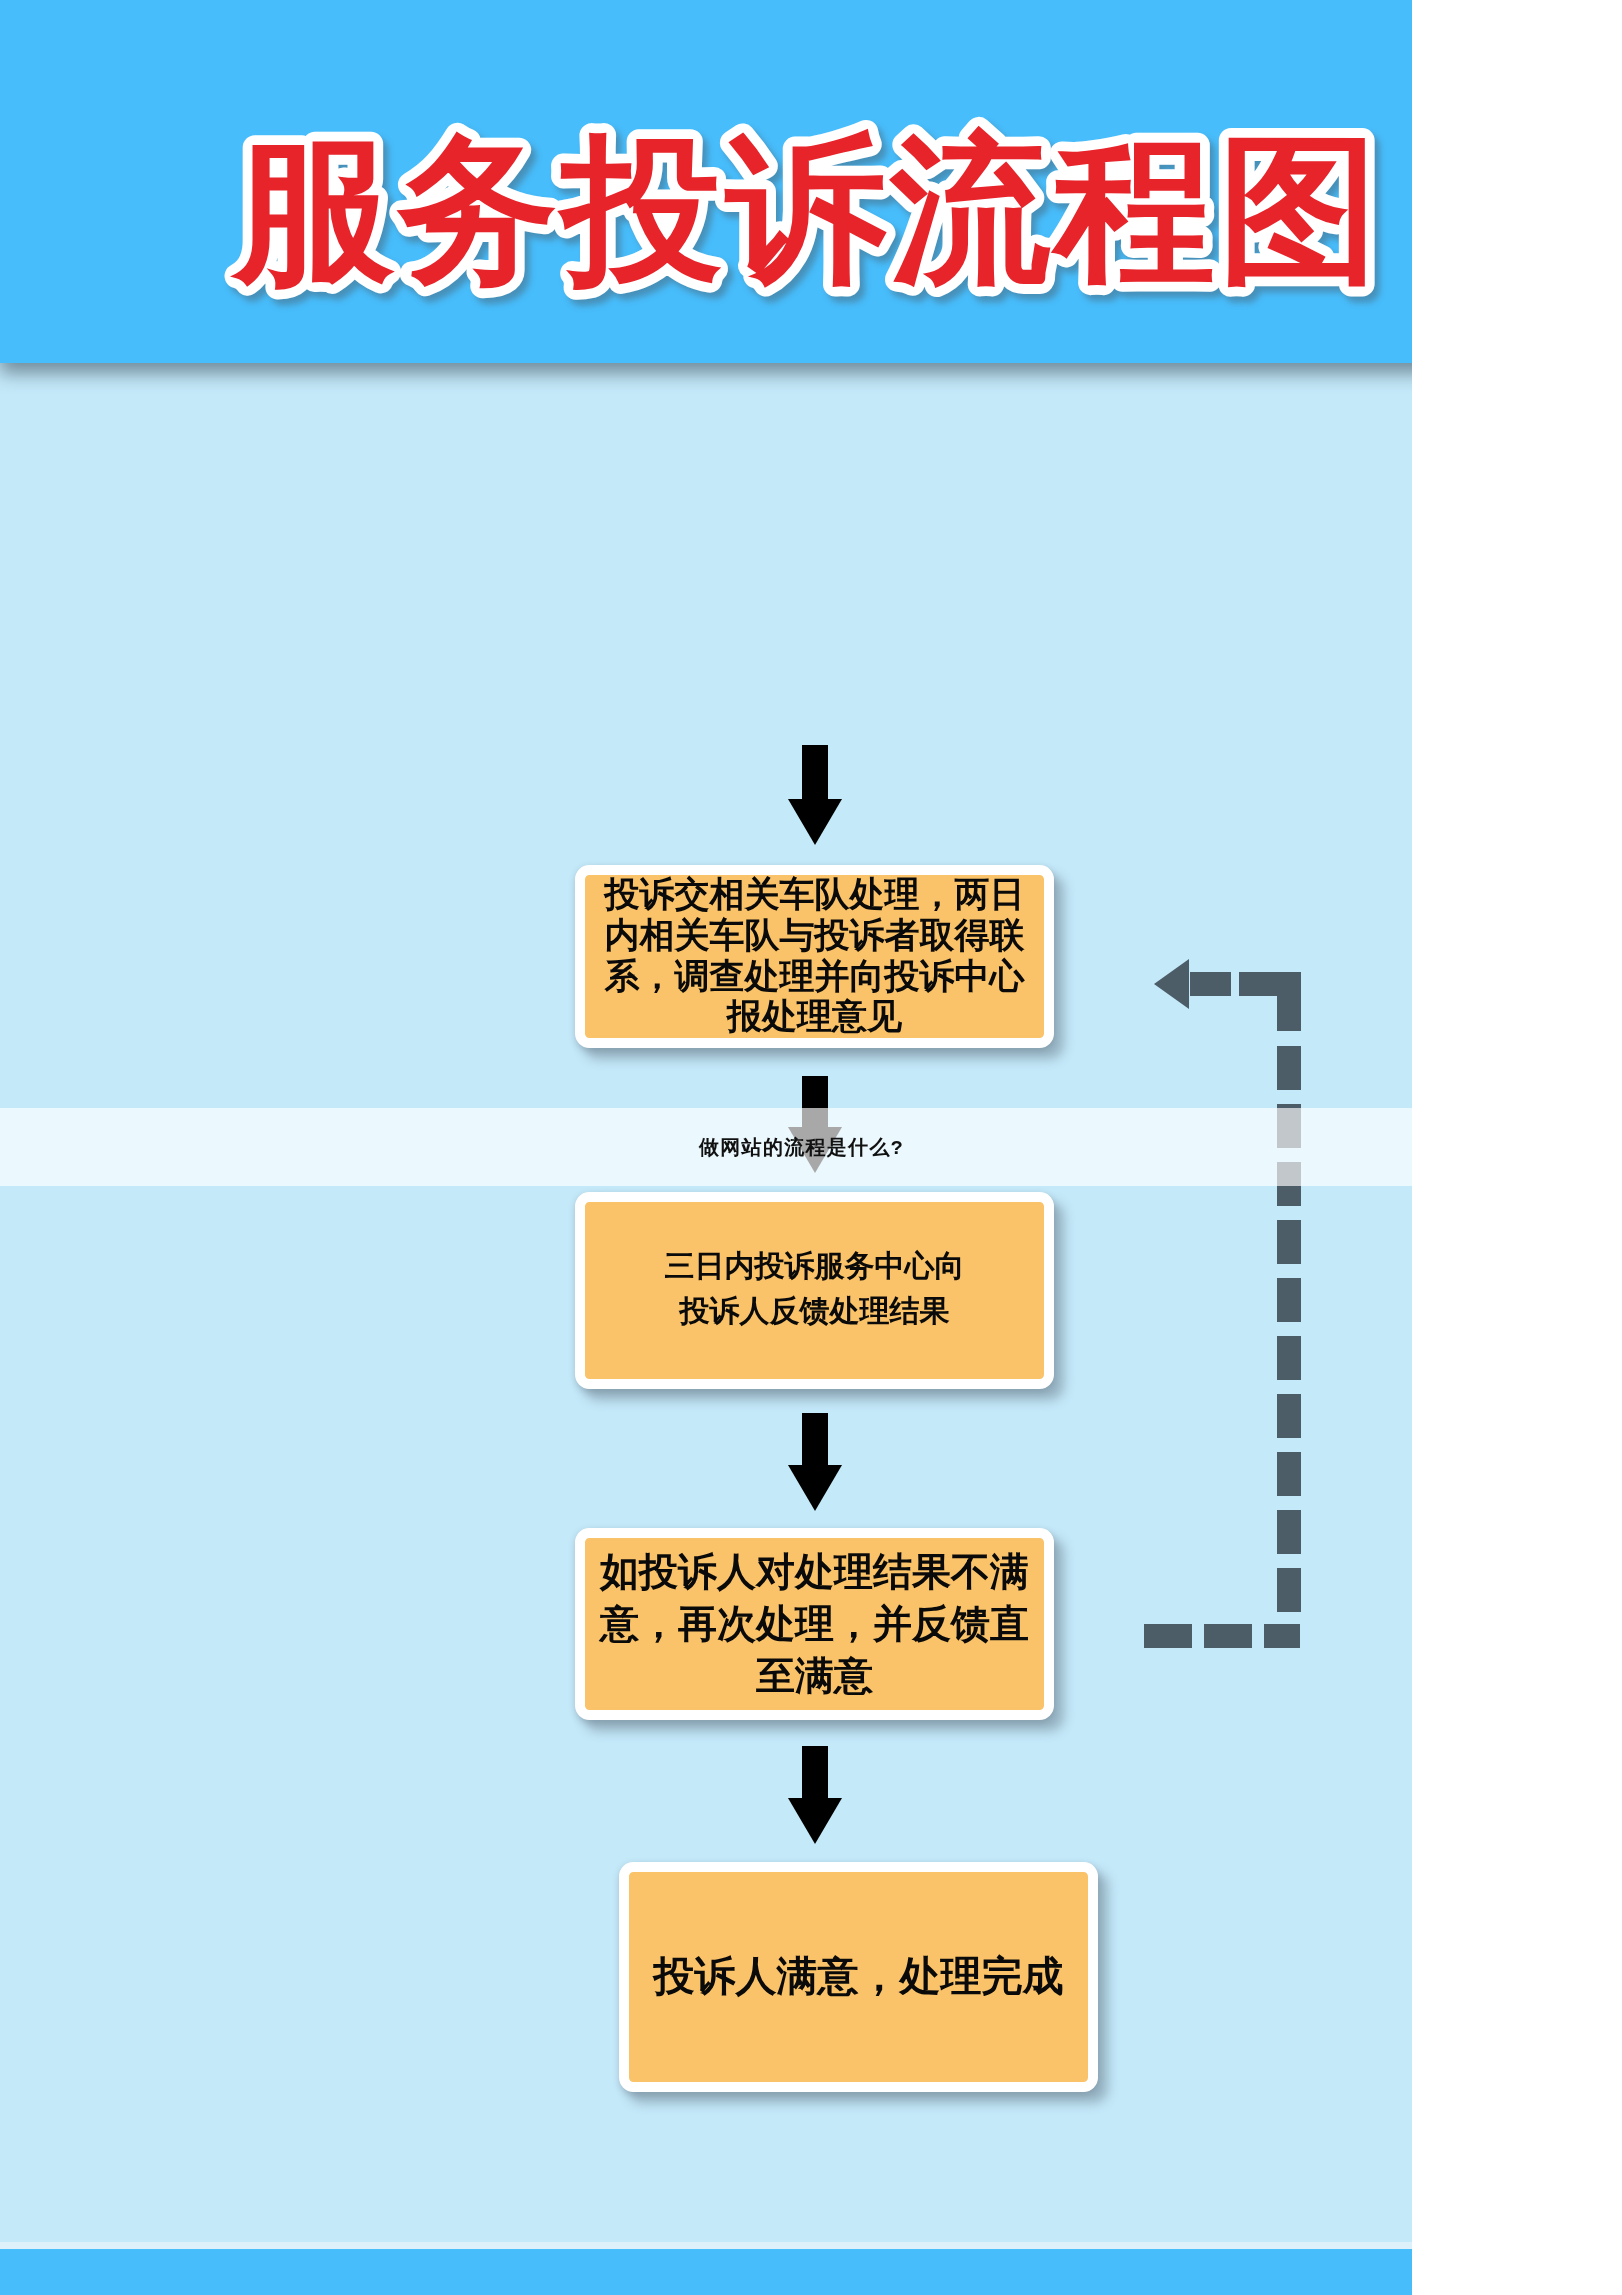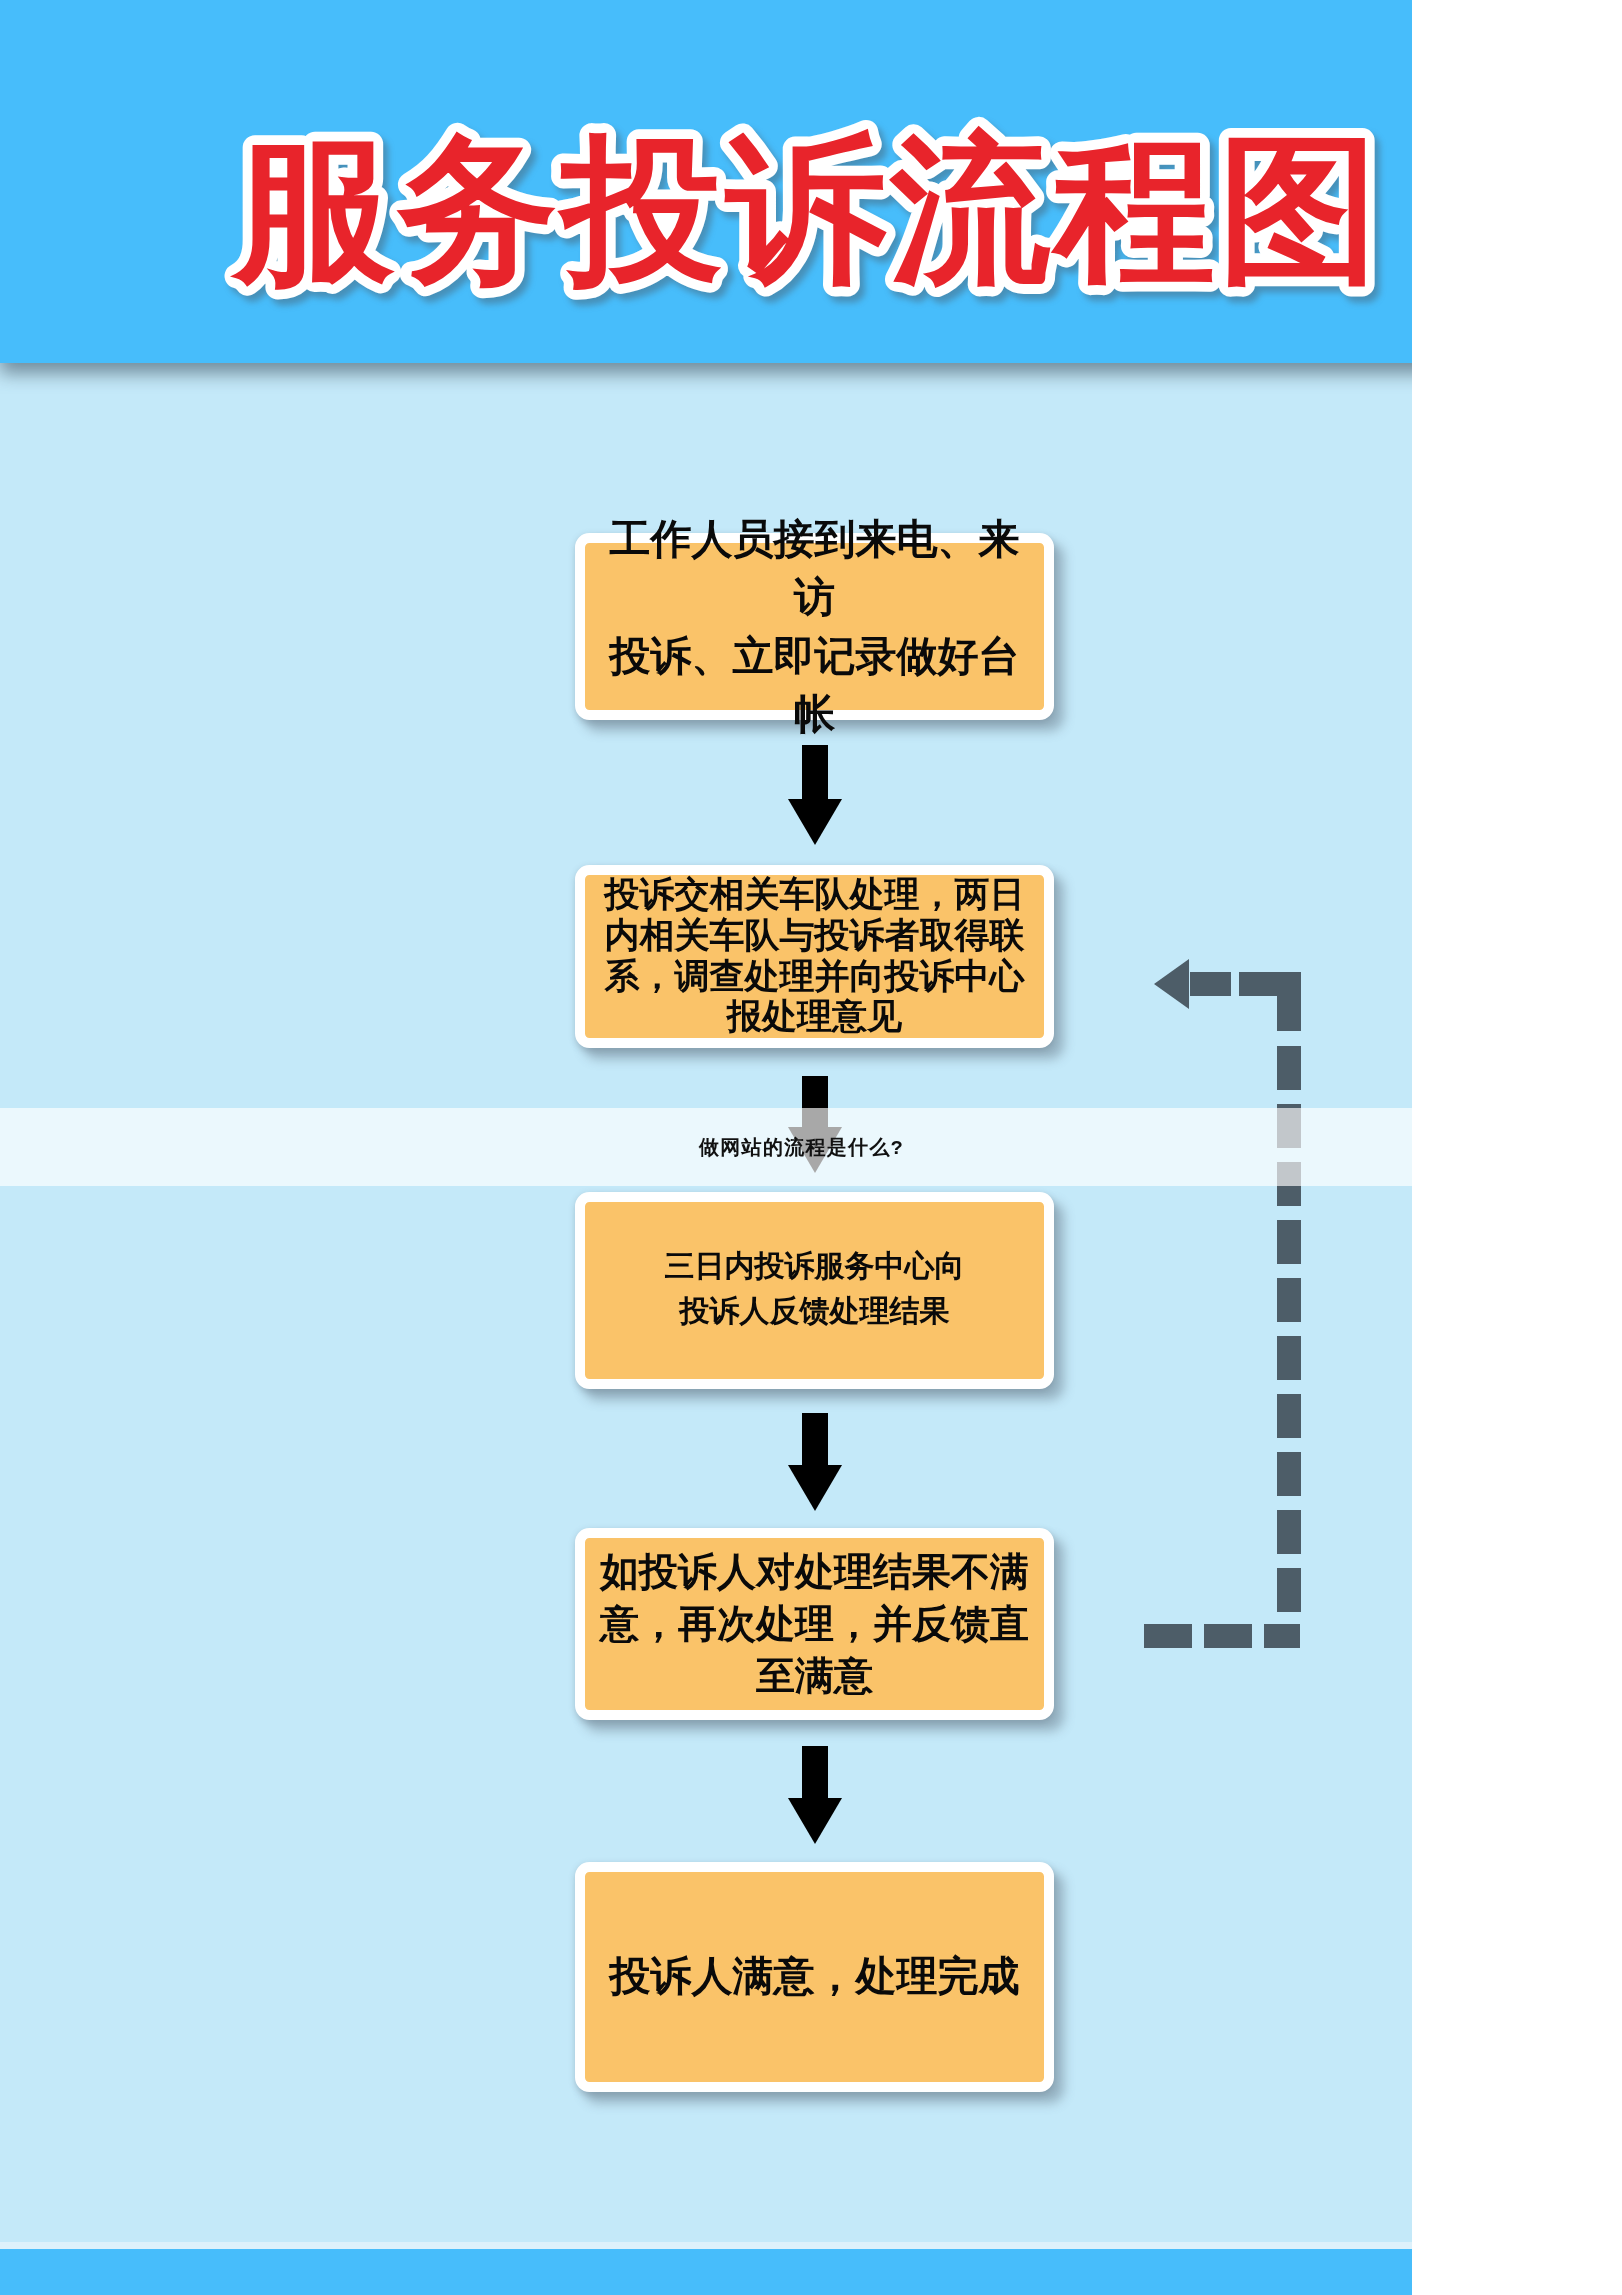--- a/index.html
+++ b/index.html
@@ -62,21 +62,21 @@
     padding:0 9.2px;
   }
   .box-1{top:533px;height:187px;}
   .box-1 .box-text{font-size:41px;line-height:1.42;}
   .box-2{top:865px;height:183px;}
   .box-2 .box-text{font-size:35px;line-height:1.17;}
   .box-3{top:1192px;height:197px;}
   .box-3 .box-text{font-size:30px;line-height:1.5;font-family:Liberation Mono, monospace;}
   .box-4{top:1528px;height:192px;justify-content:center;}
   .box-4 .box-text{font-size:39px;line-height:1.33;}
-  .box-5{top:1862px;height:230px;}
+  .box-5{top:1862px;height:230px;margin-left:44px;}
   .box-5 .box-text{font-size:41px;line-height:1.1;}
   
   .down-arrow{position:absolute;left:787px;width:55px;z-index:2;}
   .down-arrow .shaft{width:26px;margin:0 auto;background:var(--arrow-color);}
   .down-arrow .head{
     width:0;height:0;margin:0 auto;
     border-left:27.5px solid transparent;
     border-right:27.5px solid transparent;
     border-top:46px solid var(--arrow-color);
   }
@@ -154,24 +154,20 @@
   <div class="connector conn-shaft"></div>
   <div class="connector conn-corner-h"></div>
   <div class="connector conn-corner-v"></div>
   <div class="conn-vert-dashed"></div>
   <div class="conn-horiz-dashed"></div>
 
   <div class="overlay-band">
     <span class="band-text">做网站的流程是什么?</span>
   </div>
 
-  <div class="flow-box box-1">
-    <span class="box-text">工作人员接到来电、来访
-投诉、立即记录做好台帐</span>
-  </div>
   <div class="flow-box box-2">
     <span class="box-text">投诉交相关车队处理，两日
 内相关车队与投诉者取得联
 系，调查处理并向投诉中心
 报处理意见</span>
   </div>
   <div class="flow-box box-3">
     <span class="box-text">三日内投诉服务中心向
 投诉人反馈处理结果</span>
   </div>

